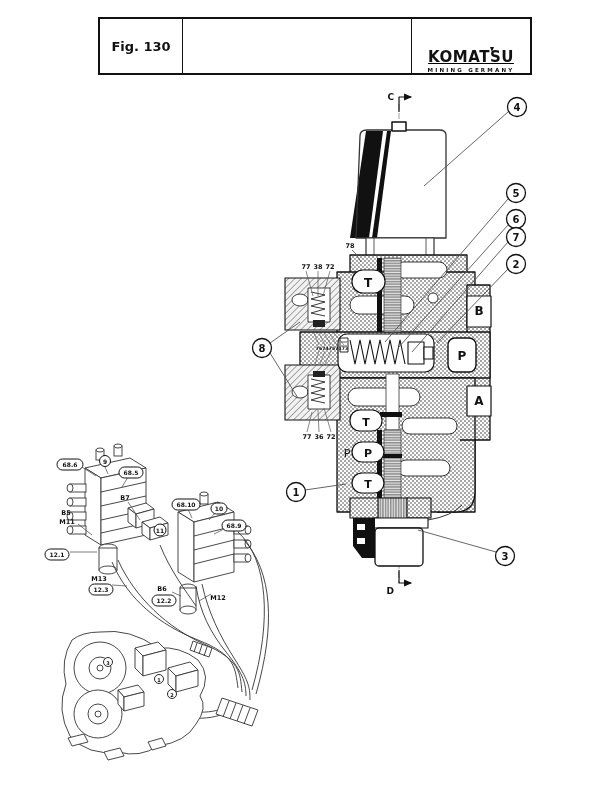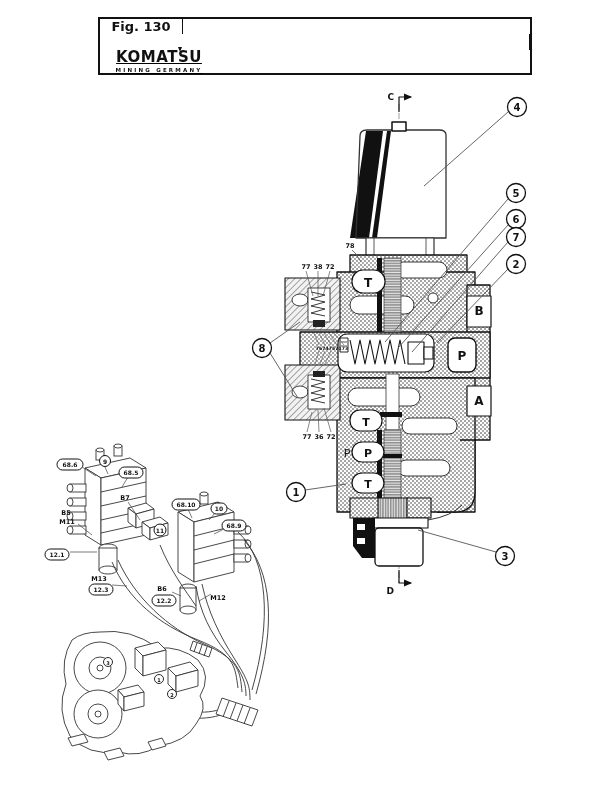--- a/index.html
+++ b/index.html
@@ -1,20 +1,20 @@
 <!DOCTYPE html>
 <html><head>
 <meta charset="utf-8">
 <style>
   html,body{margin:0;padding:0;background:#e8e8e8;}
   .page{position:relative;width:612px;height:792px;background:#ffffff;overflow:hidden;
         font-family:"DejaVu Sans","Liberation Sans",sans-serif;}
   
   .hdr{position:absolute;left:98px;top:17px;width:430px;height:54px;border:2px solid #111;
-       display:flex;background:#fff;flex-direction:column;}
+       display:flex;background:#fff;}
   .hdr .cell{border-right:1.5px solid #111;display:flex;align-items:center;justify-content:center;}
   .hdr .c1{width:82px;font-weight:bold;font-size:13px;color:#111;}
   .hdr .c2{flex:1;}
   .hdr .c3{width:118px;border-right:none;flex-direction:column;justify-content:flex-end;text-decoration:underline;}
   .brand{font-weight:bold;font-size:15px;letter-spacing:.5px;color:#111;position:relative;line-height:1;}
   .brand .tick{position:absolute;top:-3px;left:62px;width:0;height:0;
        border-left:2.5px solid transparent;border-right:2.5px solid transparent;border-top:5px solid #111;}
   .brand-sub{font-size:5.5px;letter-spacing:2.2px;color:#111;margin-top:2px;font-weight:bold;}
   svg text{fill:#111;}
 </style>

